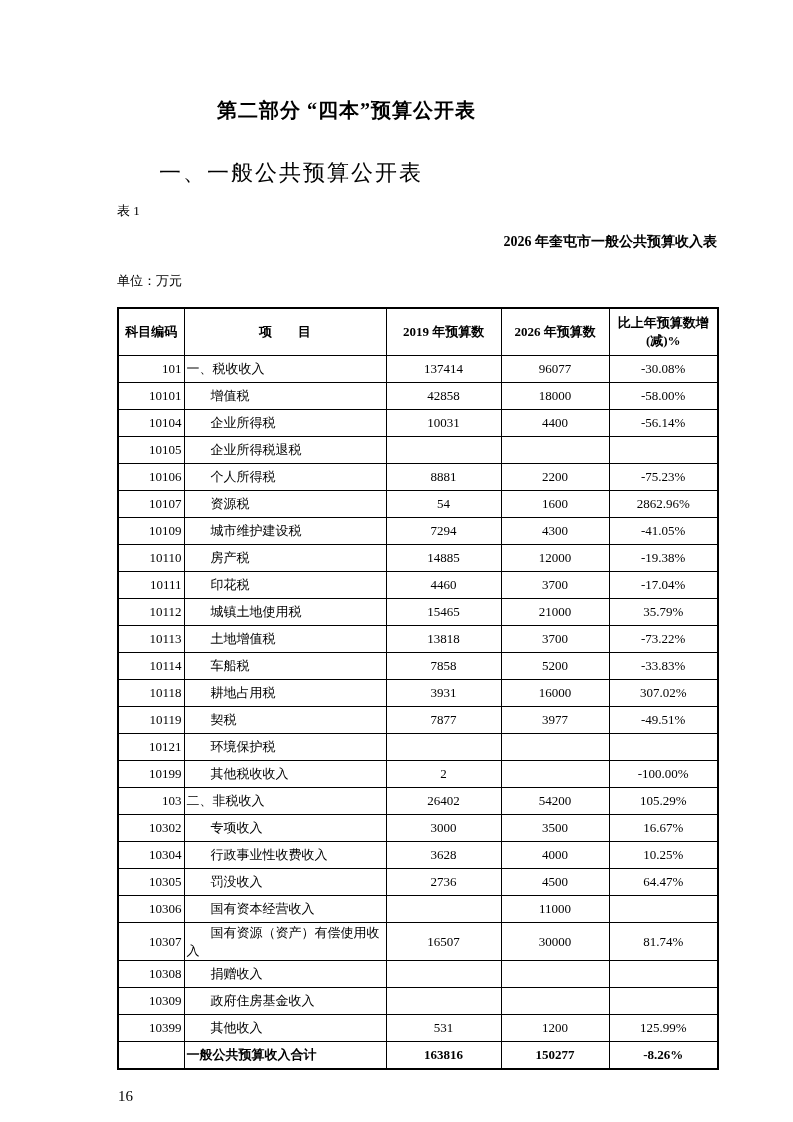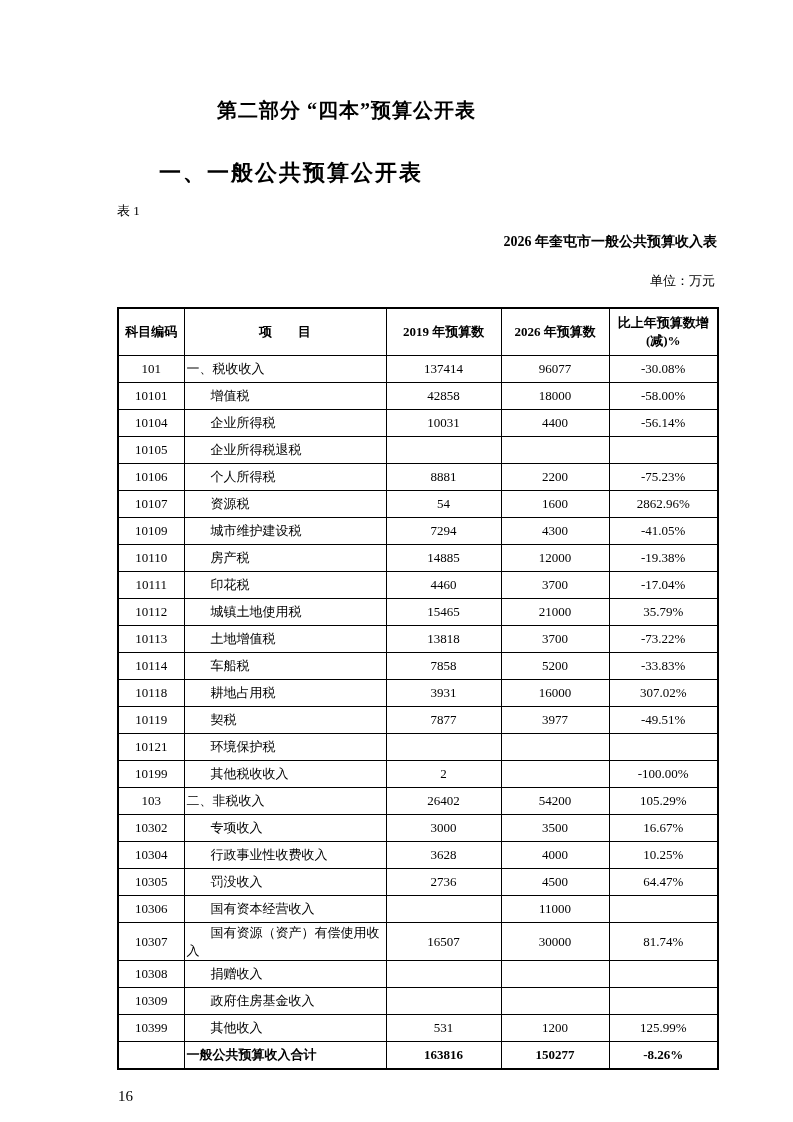--- a/index.html
+++ b/index.html
@@ -27,39 +27,39 @@
     line-height: 28px;
     letter-spacing: 1px;
   }
   .content {
     width: 600px;
     margin-left: 117px;
   }
   .section-heading {
     margin: 34px 0 0 42px;
     font-size: 22px;
-    font-weight: bold;
+    font-weight: normal;
     line-height: 30px;
     letter-spacing: 2px;
   }
   .table-label {
     margin-top: 14px;
     font-size: 13px;
     line-height: 18px;
   }
   .table-title {
     margin-top: 12px;
     text-align: right;
     font-size: 14px;
     font-weight: bold;
     line-height: 19px;
   }
   .unit-note {
     margin-top: 21px;
-    text-align: right;
+    text-align: left;
     font-size: 13px;
     line-height: 18px;
     padding-right: 2px;
   }
   table.budget {
     margin-top: 17px;
     width: 600px;
     border-collapse: collapse;
     border: 2px solid #000;
     table-layout: fixed;
@@ -72,21 +72,21 @@
     overflow: hidden;
     word-break: break-all;
   }
   table.budget th {
     font-weight: bold;
     text-align: center;
     vertical-align: middle;
     height: 44px;
   }
   table.budget td { height: 24px; vertical-align: middle; }
-  td.code { text-align: center; padding-left: 3px; }
+  td.code { text-align: right; padding-left: 3px; }
   td.item { text-align: left; padding-left: 3px; }
   td.item.indent { text-indent: 24px; }
   td.num  { text-align: center; }
   tr.total-row td { font-weight: bold; }
   .page-number {
     margin-top: 16px;
     font-size: 15px;
     line-height: 20px;
     padding-left: 1px;
   }

